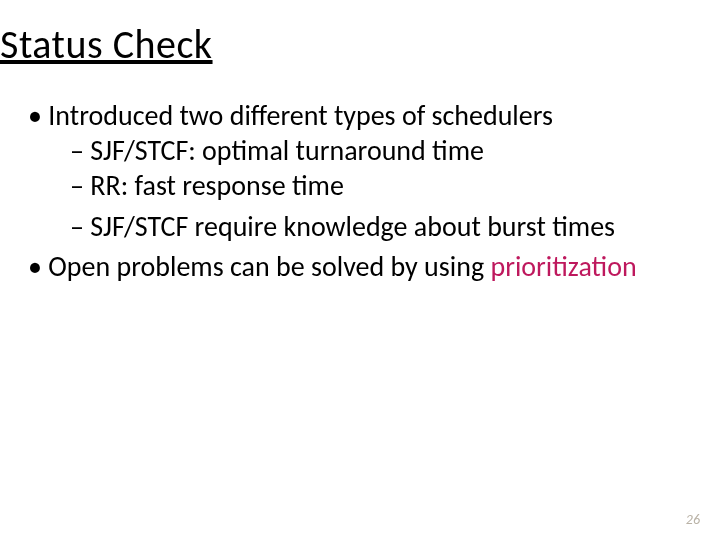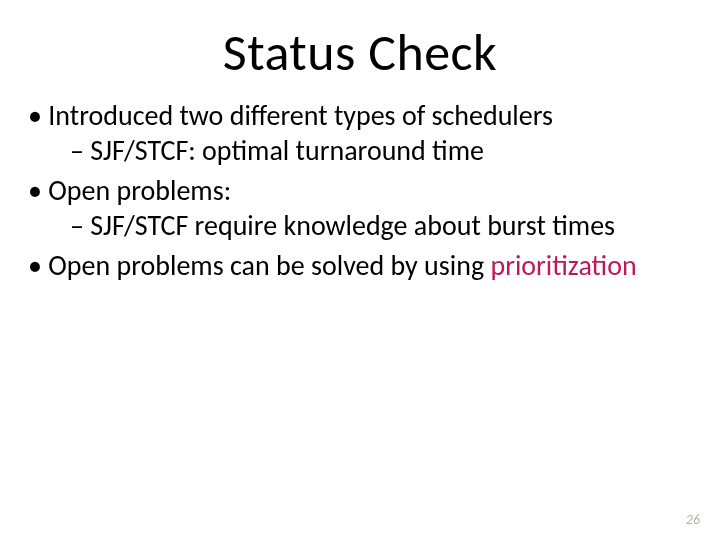--- a/index.html
+++ b/index.html
@@ -16,24 +16,25 @@
     position: relative;
     width: 720px;
     height: 540px;
     box-sizing: border-box;
   }
   .title {
     position: absolute;
     top: 20px;
     left: 0;
     width: 100%;
-    text-align: center;
-    font-size: 52px;
+    text-align: left;
+    font-size: 40px;
     font-weight: 400;
     letter-spacing: 0.5px;
+    text-decoration: underline;
   }
   .body {
     position: absolute;
     top: 100px;
     left: 28px;
     right: 20px;
   }
   .l1 {
     font-size: 28px;
     line-height: 1.15;
@@ -83,24 +84,24 @@
 <body>
 
 <div class="slide">
 
   <div class="title">Status Check</div>
 
   <div class="body">
 
     <div class="l1">Introduced two different types of schedulers</div>
     <div class="l2">SJF/STCF: optimal turnaround time</div>
+    <div class="l2">RR: fast response time</div>
 
     <div class="spacer"></div>
 
-    <div class="l1">Open problems:</div>
     <div class="l2">SJF/STCF require knowledge about burst times</div>
 
     <div class="spacer"></div>
 
     <div class="l1"><span>Open problems can be solved by using </span><span class="accent">prioritization</span></div>
 
   </div>
 
   <div class="pagenum">26</div>
 

